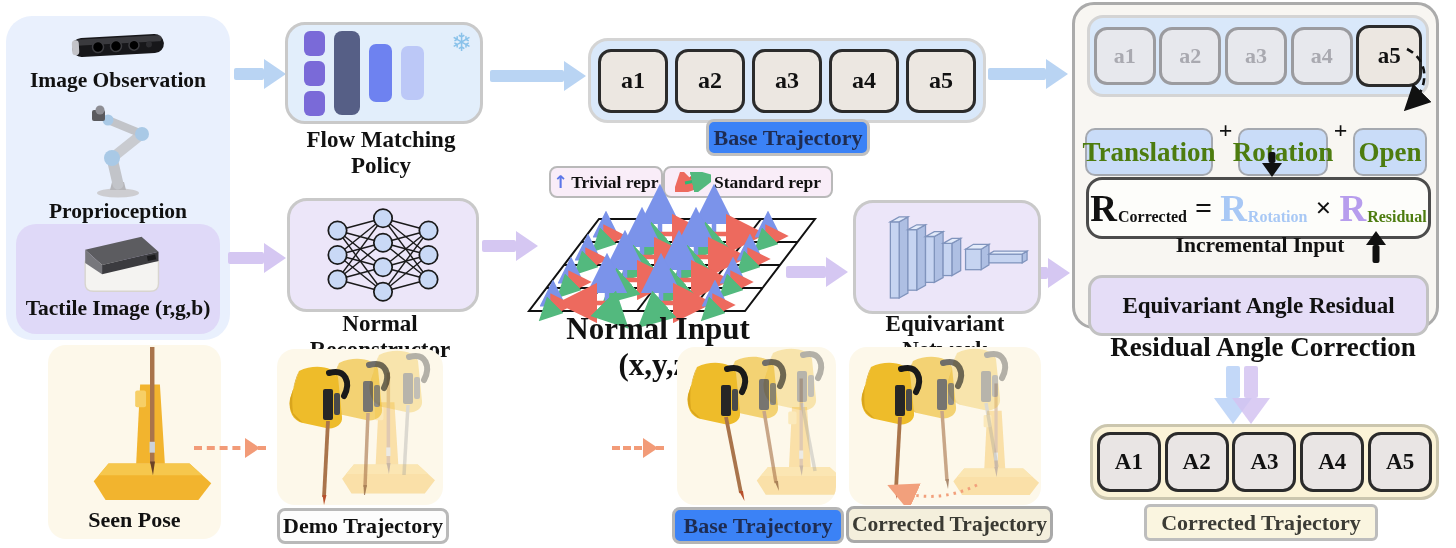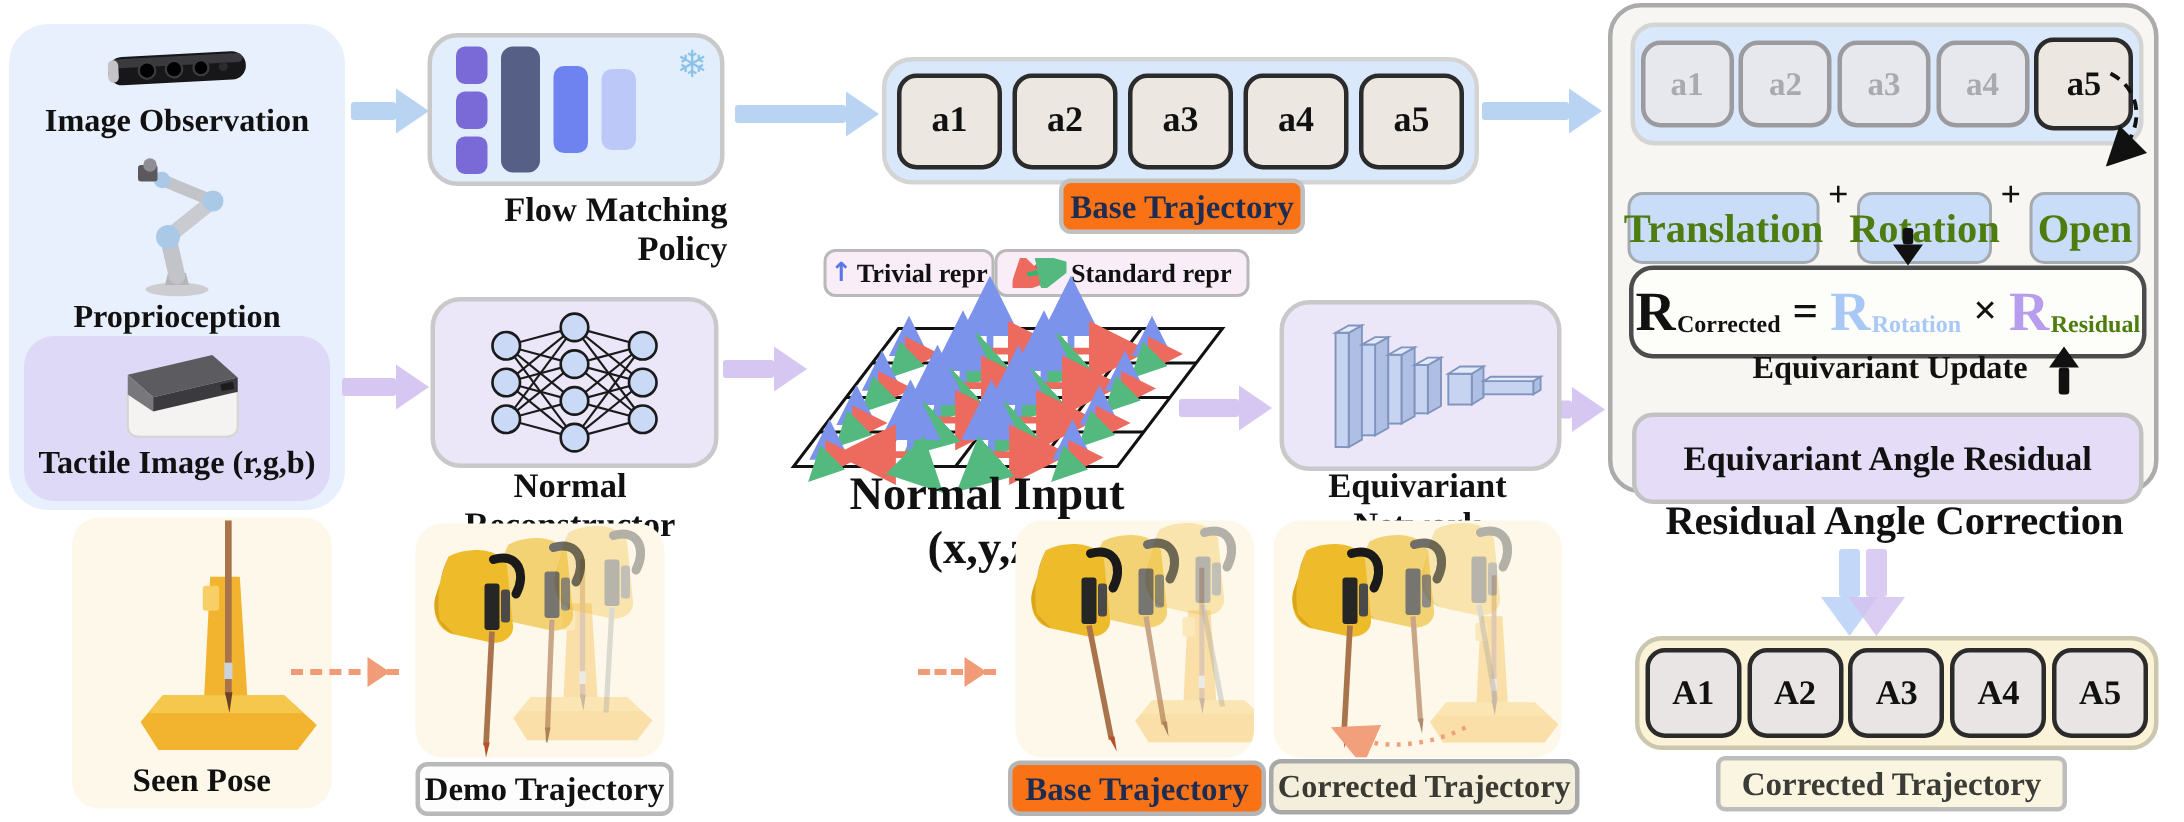--- a/index.html
+++ b/index.html
@@ -22,21 +22,21 @@
                display:flex; align-items:center; justify-content:space-evenly; }
   .traj-yellow { background:#fbf3d7; border:3px solid #cbc6ae; border-radius:18px;
                display:flex; align-items:center; justify-content:space-evenly; }
   .abox { display:flex; align-items:center; justify-content:center;
           background:#ece7e1; border:3.5px solid #2b2b2b; border-radius:13px;
           font-weight:bold; font-size:24px; color:#111; }
   .ghost { background:#e7e8ed; border:3px solid #9b9b9f; color:#a9a9b0; }
 
   .badge { display:flex; align-items:center; justify-content:center;
            font-weight:bold; border-radius:8px; }
-  .badge-blue { background:#f97316; border:3px solid #c0c0c0; color:#1e2c52; }
+  .badge-blue { background:#3b82f6; border:3px solid #c0c0c0; color:#1e2c52; }
   .badge-white { background:#fdfdfd; border:3.5px solid #b9b9b9; color:#111; }
   .badge-cream { background:#f4efdc; border:3px solid #a9a9a9; color:#3a3a33; }
   .badge-cream2 { background:#faf5e0; border:3px solid #bdbdbd; color:#3c3c36; }
   .legend-pill { background:#f9edf8; border:2.5px solid #b9b9b9; border-radius:8px;
            display:flex; align-items:center; justify-content:center; gap:3px;
            font-weight:bold; font-size:17.5px; color:#111; }
 
   
   .corr-panel { background:#f8f6f2; border:3.5px solid #ababab; border-radius:22px; }
   .comp-box { background:#c9dcf8; border:2.5px solid #a5a9b0; border-radius:10px;
@@ -198,21 +198,21 @@
           <div class="pcell"></div>
           <div class="pcell"></div>
           <div class="pcell"></div>
         </div>
       <div class="bar-dark"></div>
         <div class="bar-blue"></div>
         <div class="bar-lite"></div>
     </div>
     <div class="snow" style="right:8px;top:3px;">❄</div>
   </div>
-  <div class="abs cap" style="left:277px;top:127px;width:208px;font-size:23px;text-align:right;">Flow Matching Policy</div>
+  <div class="abs cap" style="left:277px;top:127px;width:208px;font-size:23px;">Flow Matching Policy</div>
 
   <div class="ar ar-r blue-ar" style="left:490px;top:60px;width:96px;height:32px;">
       <span class="st"></span>
       <span class="hd"></span>
     </div>
 
   <div class="abs traj-blue" style="left:588px;top:38px;width:392px;height:79px;">
     <div class="abox" style="width:64px;height:58px;">a1</div>
     <div class="abox" style="width:64px;height:58px;">a2</div>
     <div class="abox" style="width:64px;height:58px;">a3</div>
@@ -375,21 +375,21 @@
     <div class="abs formula-box" style="left:11px;top:172px;width:339px;height:56px;">
       <span class="cap" style="font-size:37px;">R</span>
         <span class="sub" style="color:#111;">Corrected</span>
       <span class="cap" style="font-size:30px;margin:0 8px;">=</span>
       <span class="cap" style="font-size:37px;color:#a8c8f5;">R</span>
         <span class="sub" style="color:#a8c8f5;">Rotation</span>
       <span class="cap" style="font-size:28px;margin:0 8px;">×</span>
       <span class="cap" style="font-size:37px;color:#b79ded;">R</span>
         <span class="sub" style="color:#4d7c0f;">Residual</span>
     </div>
-    <div class="abs cap" style="left:80px;top:228px;width:210px;font-size:21.5px;">Equivariant Update</div>
+    <div class="abs cap" style="left:80px;top:228px;width:210px;font-size:21.5px;">Incremental Input</div>
     <div class="ar ar-u blk-ar" style="left:290px;top:226px;width:22px;height:32px;">
         <span class="st"></span>
         <span class="hd"></span>
       </div>
     <div class="abs ear-box" style="left:13px;top:270px;width:335px;height:55px;">
       <span class="cap" style="font-size:23px;">Equivariant Angle Residual</span>
     </div>
   </div>
   <div class="abs cap" style="left:1108px;top:332px;width:310px;font-size:27px;">Residual Angle Correction</div>
 

